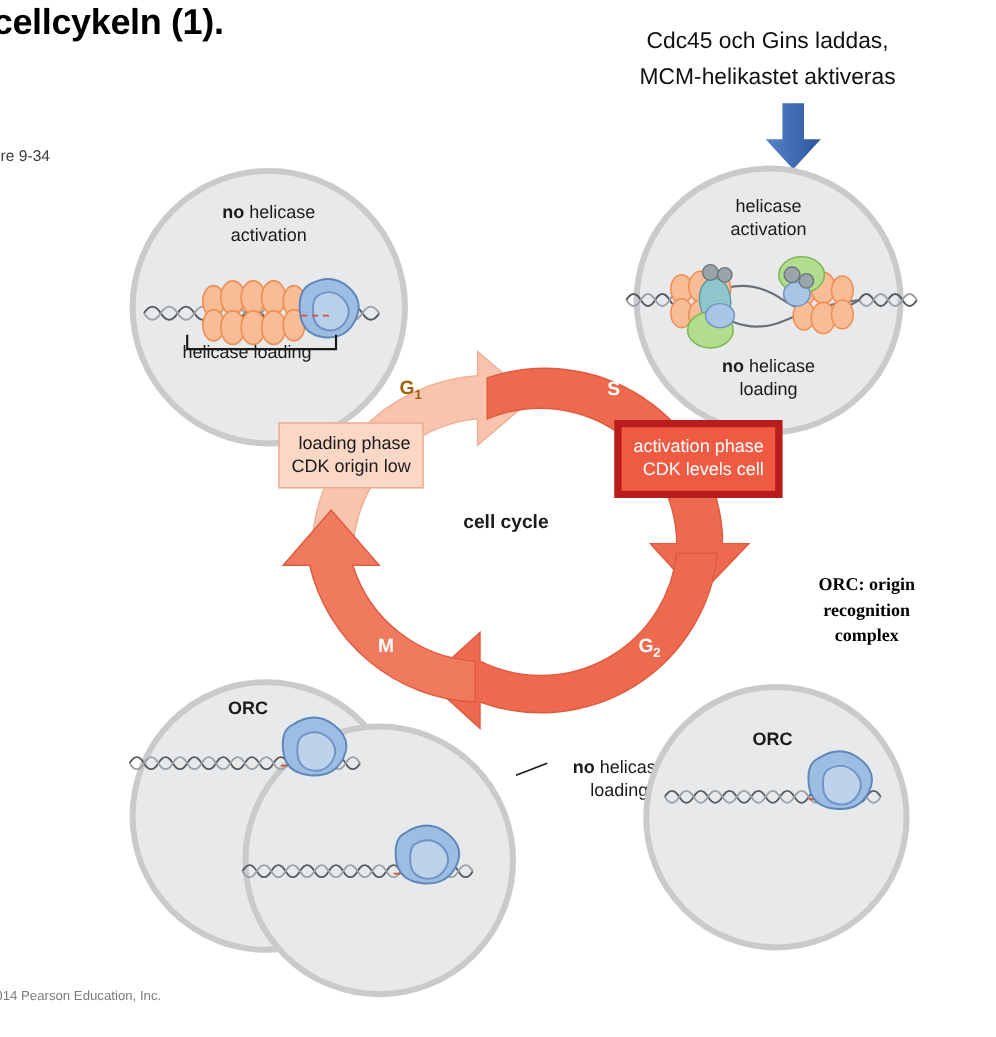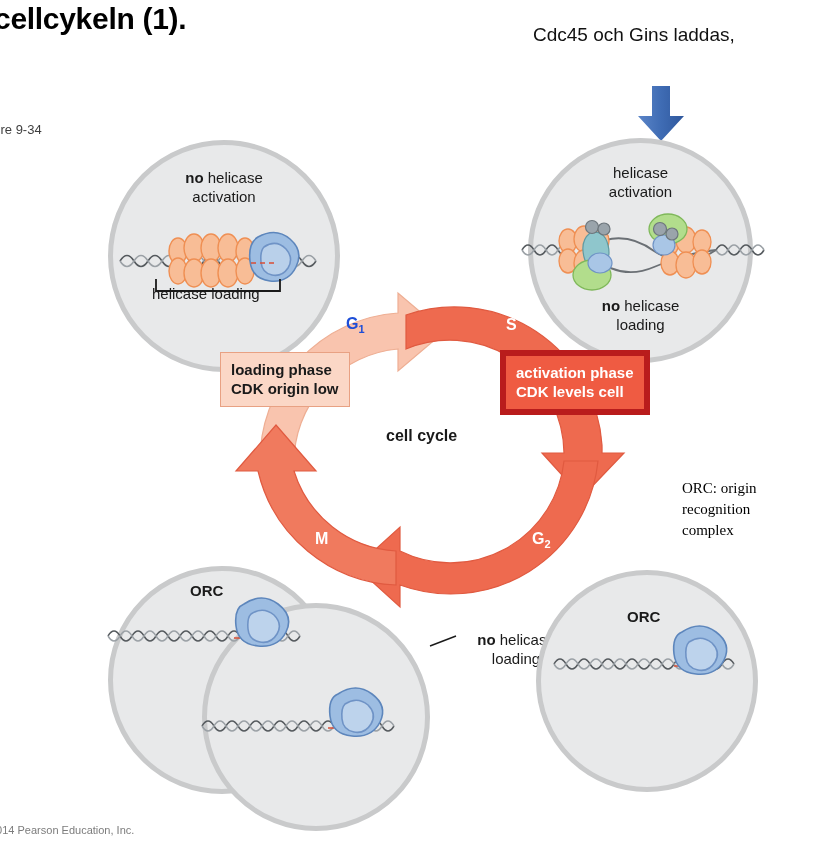--- a/index.html
+++ b/index.html
@@ -4,45 +4,45 @@
 <style>
   html,body{margin:0;padding:0;background:#ffffff;}
   body{width:830px;height:864px;position:relative;overflow:hidden;
        font-family:"Liberation Sans","DejaVu Sans",sans-serif;color:#000;}
   .abs{position:absolute;}
 
   
   #slide-title{left:-6px;top:2px;font-size:30px;font-weight:bold;letter-spacing:-0.3px;white-space:nowrap;}
   #figure-ref{left:-14px;top:122px;font-size:13px;color:#3f3f3f;white-space:nowrap;}
   #callout-top{left:533px;top:20px;font-size:19px;line-height:30px;color:#111;white-space:nowrap;text-align:center;}
-  #orc-legend{left:682px;top:478px;font-size:15px;line-height:21px;font-weight:normal;
-              font-family:"Liberation Serif","DejaVu Serif",serif;color:#000;}
+  #orc-legend{left:682px;top:478px;font-size:15px;line-height:21px;font-weight:bold;
+              font-family:"Liberation Serif","DejaVu Serif",serif;color:#000;text-align:center;}
   #copyright{left:-10px;top:824px;font-size:11px;color:#7c7c7c;white-space:nowrap;}
 
   
   #blue-arrow{left:632px;top:86px;width:58px;height:56px;}
 
   
   .cellcircle{border-radius:50%;background:#e8e9ea;border:5px solid #c9cacb;box-sizing:border-box;}
   #cell-g1{left:108px;top:140px;width:232px;height:232px;}
   #cell-s{left:528px;top:138px;width:225px;height:225px;}
   #cell-m-a{left:108px;top:566px;width:228px;height:228px;}
   #cell-m-b{left:202px;top:603px;width:228px;height:228px;}
   #cell-g2{left:536px;top:570px;width:222px;height:222px;}
 
   .circ-label{position:absolute;width:100%;text-align:center;font-size:15px;line-height:19px;color:#1a1a1a;}
 
   
-  .phasebox{padding:7px 10px 8px;font-size:15px;font-weight:bold;line-height:19px;text-align:left;white-space:nowrap;}
+  .phasebox{padding:7px 10px 8px;font-size:15px;font-weight:normal;line-height:19px;text-align:right;white-space:nowrap;margin-left:12px;}
   #box-loading{left:220px;top:352px;background:#fbd7c6;border:1px solid #e8a183;color:#1a1a1a;}
   #box-activation{left:500px;top:350px;background:#ef5b42;border:6px solid #b91c1c;color:#ffffff;}
 
   
   .phaselabel{font-size:16px;font-weight:bold;color:#ffffff;}
-  #lbl-g1{left:346px;top:315px;color:#1d4ed8;}
+  #lbl-g1{left:333px;top:315px;color:#a16207;}
   #lbl-s{left:506px;top:316px;}
   #lbl-g2{left:532px;top:530px;}
   #lbl-m{left:315px;top:530px;}
   #lbl-cellcycle{left:386px;top:427px;font-size:16px;font-weight:bold;color:#1a1a1a;}
 
   
   #no-load-bottom{left:468px;top:630px;font-size:15px;line-height:19px;text-align:center;color:#1a1a1a;width:96px;}
 
   
   #helicase-loading-cap{left:152px;top:285px;width:150px;text-align:left;font-size:15px;color:#1a1a1a;}
@@ -53,20 +53,21 @@
   svg{display:block;overflow:visible;}
 </style>
 </head>
 <body>
 
 <div class="abs" id="slide-title">cellcykeln (1).</div>
 <div class="abs" id="figure-ref">gure 9-34</div>
 
 <div class="abs" id="callout-top">
   <div>Cdc45 och Gins laddas,</div>
+  <div>MCM-helikastet aktiveras</div>
 </div>
 
 <div class="abs" id="blue-arrow">
   <svg width="58" height="56" viewBox="0 0 58 56">
     <defs>
       <linearGradient id="bg1" x1="0" y1="0" x2="1" y2="0">
         <stop offset="0" stop-color="#5b85c8"></stop>
         <stop offset="0.5" stop-color="#3f6cb4"></stop>
         <stop offset="1" stop-color="#2f579c"></stop>
       </linearGradient>

